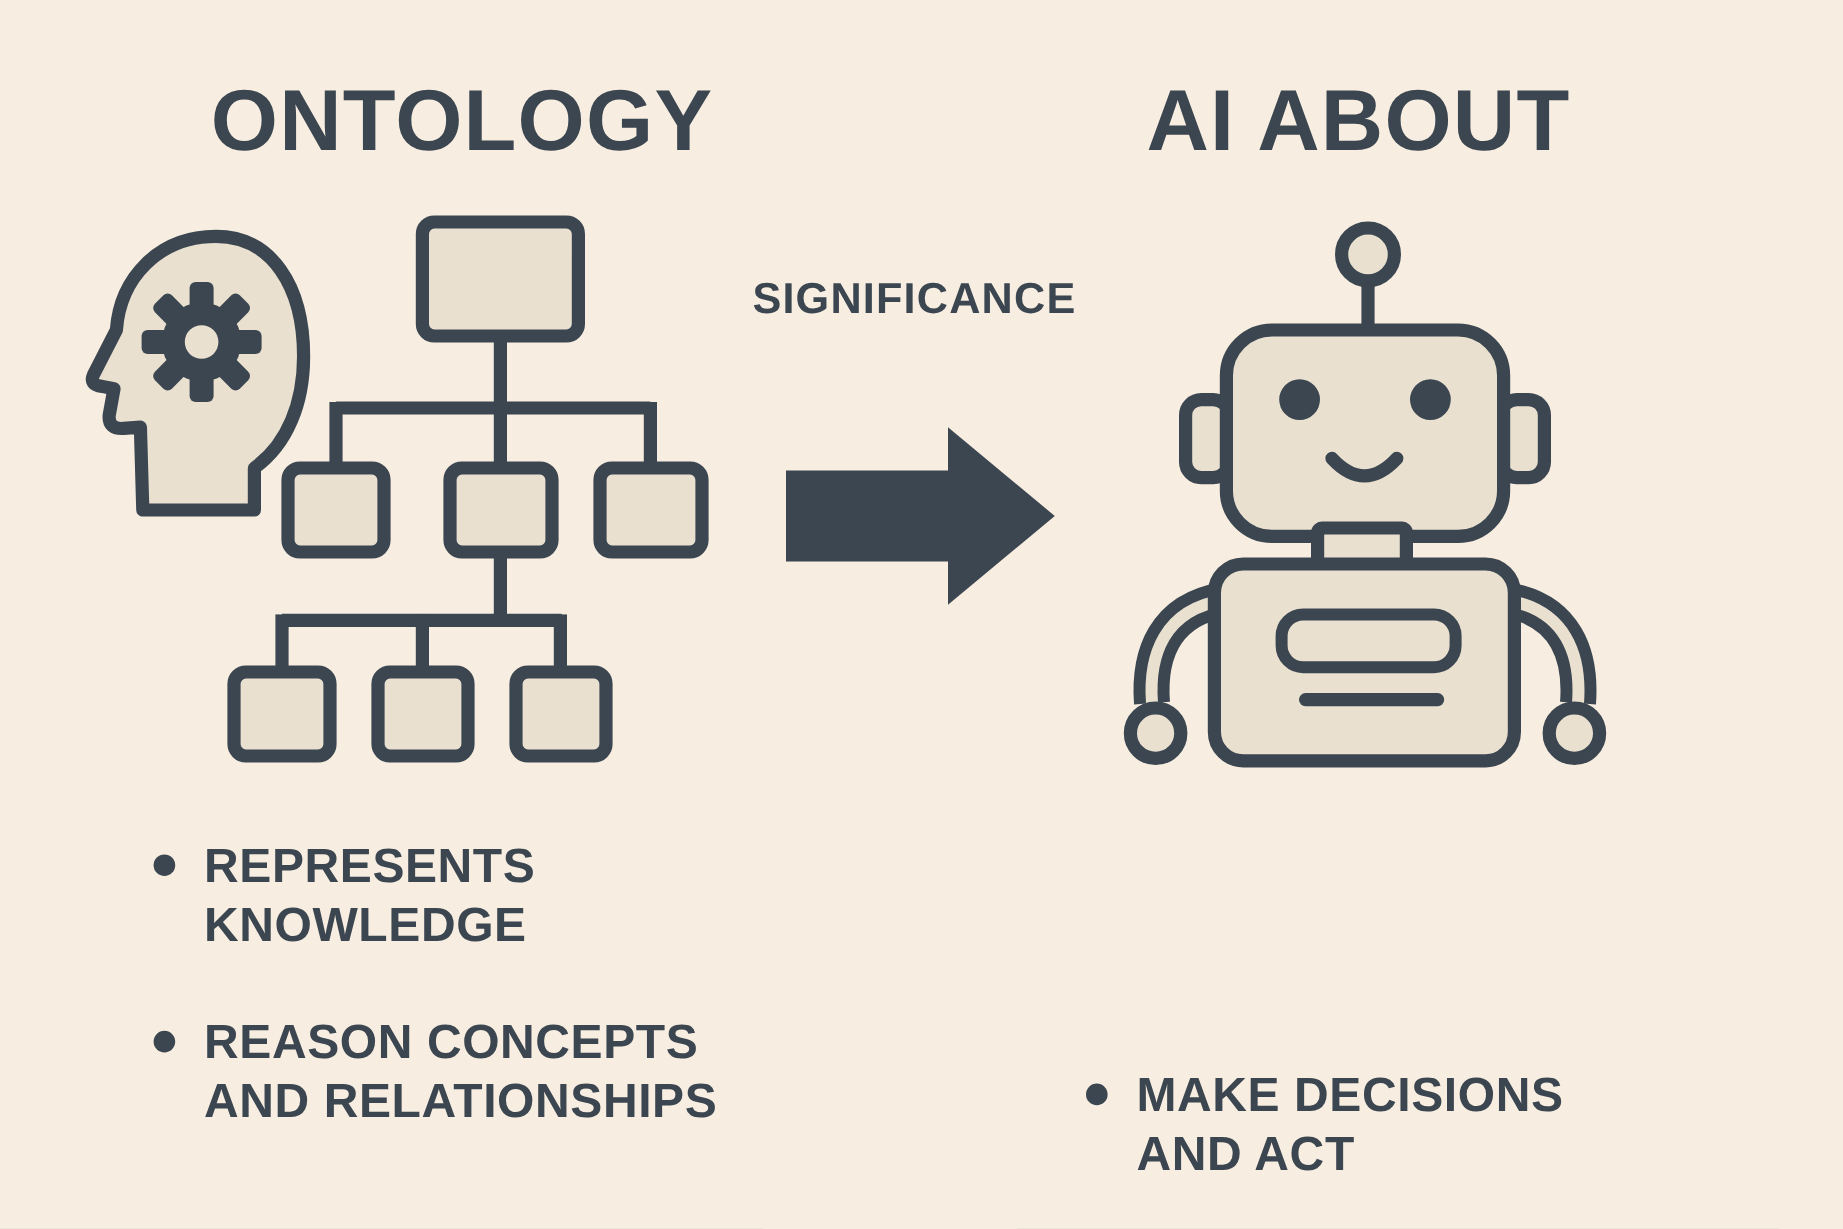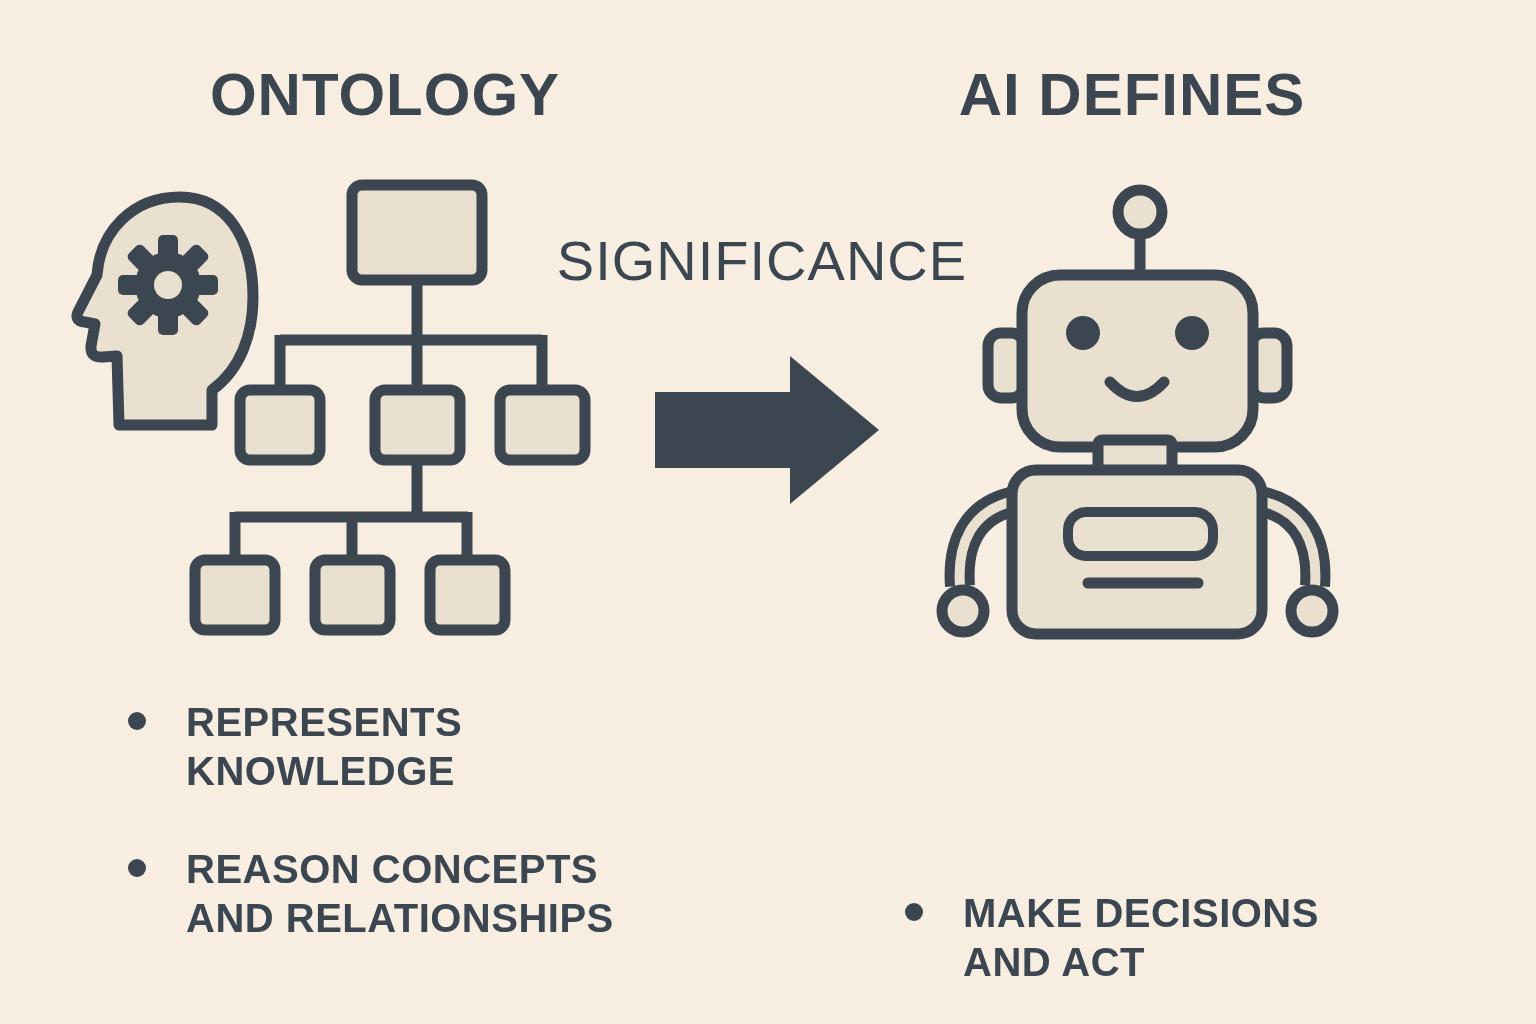--- a/index.html
+++ b/index.html
@@ -15,42 +15,42 @@
     height: 1024px;
     margin: 0 auto;
     background: var(--background);
     font-family: "Liberation Sans", sans-serif;
     color: var(--ink);
     overflow: hidden;
   }
   .title {
     position: absolute;
     transform: translateX(-50%);
-    font-size: 60px;
+    font-size: 72px;
     font-weight: bold;
     letter-spacing: 1px;
     white-space: nowrap;
   }
   #title-left  { left: 385px;  top: 60px; }
   #title-right { left: 1132px; top: 60px; }
   .sig-label {
     position: absolute;
     left: 762px;
     top: 228px;
     transform: translateX(-50%);
-    font-size: 56px;
-    font-weight: normal;
+    font-size: 36px;
+    font-weight: bold;
     letter-spacing: 1px;
     white-space: nowrap;
   }
   .bullet {
     position: absolute;
     display: flex;
     align-items: flex-start;
-    gap: 40px;
+    gap: 24px;
   }
   .bullet .dot {
     flex: none;
     width: 18px;
     height: 18px;
     border-radius: 50%;
     background: var(--ink);
     margin-top: 14px;
   }
   .bullet .text {
@@ -81,21 +81,21 @@
   }
   .ink-fill { fill: var(--ink); }
   .bg-fill  { fill: var(--fill); }
 </style>
 </head>
 <body>
 
 <div class="canvas">
 
   <div class="title" id="title-left">ONTOLOGY</div>
-  <div class="title" id="title-right">AI DEFINES</div>
+  <div class="title" id="title-right">AI ABOUT</div>
 
   <div class="sig-label">SIGNIFICANCE</div>
 
   <svg class="abs" style="left:60px; top:172px;" width="545" height="485" viewBox="0 0 545 485">
 
     <g>
       <path class="wire" d="M 357 108 L 357 168"></path>
       <path class="wire" d="M 220 168 L 482 168"></path>
       <path class="wire" d="M 220 163 L 220 218"></path>
       <path class="wire" d="M 357 163 L 357 218"></path>

